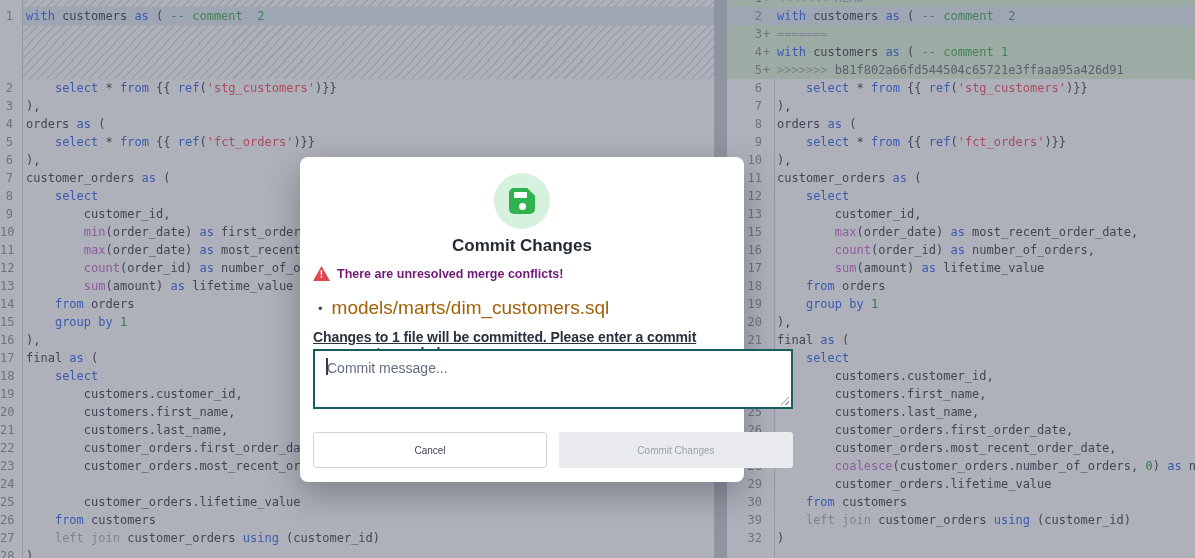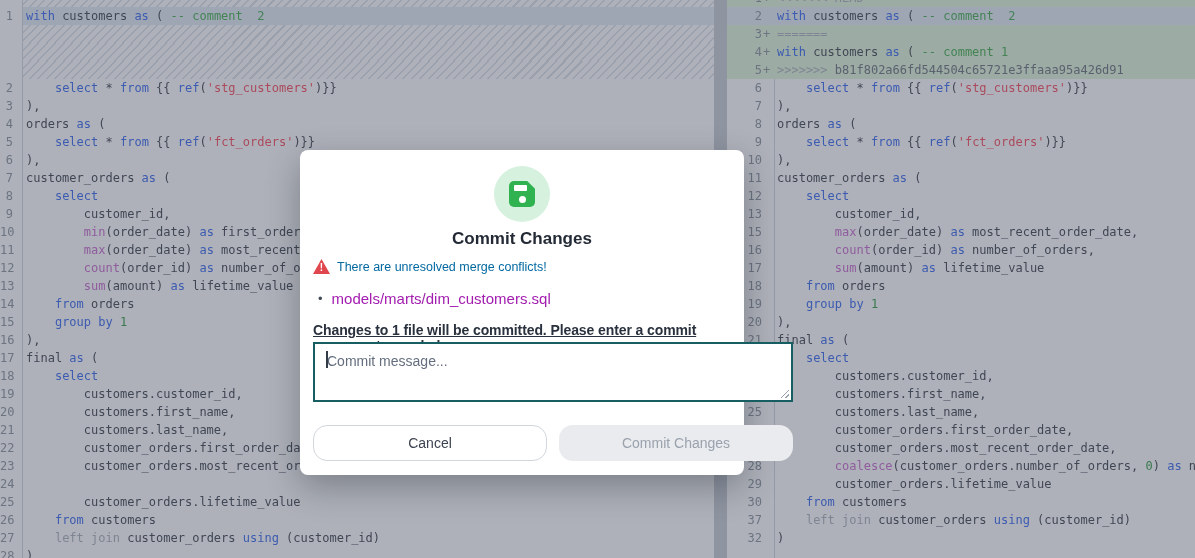--- a/index.html
+++ b/index.html
@@ -38,53 +38,53 @@
   .tk-str{color:var(--string,#fa5f70);}
   .tk-fn{color:var(--function,#cf7bd4);}
   .tk-num{color:var(--number,#4aa85a);}
   .tk-dim{color:var(--muted,#b4bac2);}
   .tk-hash{color:#7b828b;}
 
   
   .backdrop{position:absolute;inset:0;background:rgba(30,40,60,0.36);z-index:5;}
 
   
-  .modal{position:absolute;left:300px;top:150px;width:444px;height:325px;z-index:10;
+  .modal{position:absolute;left:300px;top:157px;width:444px;height:325px;z-index:10;
          background:#fff;border-radius:8px;box-shadow:0 12px 34px rgba(10,15,25,.30);}
   .icon-circle{position:absolute;left:50%;transform:translateX(-50%);top:16px;
          width:56px;height:56px;border-radius:50%;background:var(--icon-green-bg,#d6f1de);}
   .floppy{position:absolute;left:15px;top:15px;width:26px;height:26px;border-radius:5px;
          background:var(--icon-green,#2fb24f);
          clip-path:polygon(0 0,70% 0,100% 30%,100% 100%,0 100%);}
   .floppy-label{position:absolute;left:5px;top:4px;width:13px;height:6px;background:#fff;border-radius:1px;}
   .floppy-dot{position:absolute;left:10px;top:15px;width:7px;height:7px;border-radius:50%;background:#fff;}
   .modal-title{position:absolute;left:0;right:0;top:79px;text-align:center;
          font-size:17px;font-weight:bold;color:#232a35;}
   .warn-row{position:absolute;left:13px;top:109px;display:flex;align-items:center;}
   .warn-icon{position:relative;width:17px;height:15px;
          clip-path:polygon(50% 0,100% 100%,0 100%);background:var(--warning-red,#e0464d);}
   .warn-icon span{position:absolute;left:0;right:0;bottom:0px;text-align:center;
          color:#fff;font-size:10px;font-weight:bold;line-height:13px;}
-  .warn-text{margin-left:7px;font-size:12.5px;font-weight:normal;color:#0369a1;text-align:right;}
+  .warn-text{margin-left:7px;font-size:12.5px;font-weight:bold;color:#701a75;text-align:right;}
   .file-row{position:absolute;left:18px;top:140px;display:flex;align-items:center;}
   .file-bullet{color:#444c59;font-size:13px;margin-right:9px;}
-  .file-name{font-size:15px;color:#a21caf;}
+  .file-name{font-size:19px;color:#a16207;}
   .instruction{position:absolute;left:13px;top:172px;font-size:14px;font-weight:bold;
          color:#2a313e;letter-spacing:-0.1px;text-decoration:underline;}
   .ta-wrap{position:absolute;left:13px;top:192px;width:480px;height:60px;}
   .ta-wrap textarea{position:absolute;inset:0;box-sizing:border-box;width:100%;height:100%;
          border:2px solid var(--accent-teal,#175e63);border-radius:0;resize:none;outline:none;
          padding:9px 12px;font-family:"Liberation Sans",sans-serif;font-size:14px;color:#333b49;}
   .ta-wrap textarea::placeholder{color:#646e7e;}
   .caret{position:absolute;left:13px;top:9px;width:1.5px;height:17px;background:#333b49;}
   .grip{position:absolute;right:4px;bottom:4px;width:10px;height:10px;
          background:repeating-linear-gradient(315deg,transparent 0 2px,#98a1ad 2px 3px);
          clip-path:polygon(100% 0,100% 100%,0 100%);}
-  .btn{position:absolute;top:275px;height:36px;width:234px;border-radius:14px;box-sizing:border-box;
-         display:flex;align-items:center;justify-content:center;font-size:14px;cursor:pointer;}
+  .btn{position:absolute;top:275px;height:36px;width:234px;border-radius:3px;box-sizing:border-box;
+         display:flex;align-items:center;justify-content:center;font-size:10px;cursor:pointer;}
   .btn-cancel{left:13px;background:#fff;border:1px solid #d1d6dd;color:#3c4350;}
   .btn-commit{left:259px;background:#e9ebee;border:none;color:#9aa2ae;}
 </style>
 </head>
 <body>
 
 <div id="stage">
 
   <div class="editor">
     <div class="pane pane-left">
@@ -150,21 +150,21 @@
           <div class="row"><span class="ln">21</span><span class="code"><span class="tk-pl">final </span><span class="tk-kw">as</span><span class="tk-pl"> (</span></span></div>
           <div class="row"><span class="ln">22</span><span class="code"><span class="tk-pl">    </span><span class="tk-kw">select</span></span></div>
           <div class="row"><span class="ln">23</span><span class="code"><span class="tk-pl">        customers.customer_id,</span></span></div>
           <div class="row"><span class="ln">24</span><span class="code"><span class="tk-pl">        customers.first_name,</span></span></div>
           <div class="row"><span class="ln">25</span><span class="code"><span class="tk-pl">        customers.last_name,</span></span></div>
           <div class="row"><span class="ln">26</span><span class="code"><span class="tk-pl">        customer_orders.first_order_date,</span></span></div>
           <div class="row"><span class="ln">27</span><span class="code"><span class="tk-pl">        customer_orders.most_recent_order_date,</span></span></div>
           <div class="row"><span class="ln">28</span><span class="code"><span class="tk-pl">        </span><span class="tk-fn">coalesce</span><span class="tk-pl">(customer_orders.number_of_orders, </span><span class="tk-num">0</span><span class="tk-pl">) </span><span class="tk-kw">as</span><span class="tk-pl"> number_of_orders,</span></span></div>
           <div class="row"><span class="ln">29</span><span class="code"><span class="tk-pl">        customer_orders.lifetime_value</span></span></div>
           <div class="row"><span class="ln">30</span><span class="code"><span class="tk-pl">    </span><span class="tk-kw">from</span><span class="tk-pl"> customers</span></span></div>
-          <div class="row"><span class="ln">37</span><span class="code"><span class="tk-pl">    </span><span class="tk-dim">left join</span><span class="tk-pl"> customer_orders </span><span class="tk-kw">using</span><span class="tk-pl"> (customer_id)</span></span></div>
+          <div class="row"><span class="ln">39</span><span class="code"><span class="tk-pl">    </span><span class="tk-dim">left join</span><span class="tk-pl"> customer_orders </span><span class="tk-kw">using</span><span class="tk-pl"> (customer_id)</span></span></div>
           <div class="row"><span class="ln">32</span><span class="code"><span class="tk-pl">)</span></span></div>
         </div>
       </div>
   </div>
 
   <div class="backdrop"></div>
 
   <div class="modal">
     <div class="icon-circle">
       <div class="floppy">

